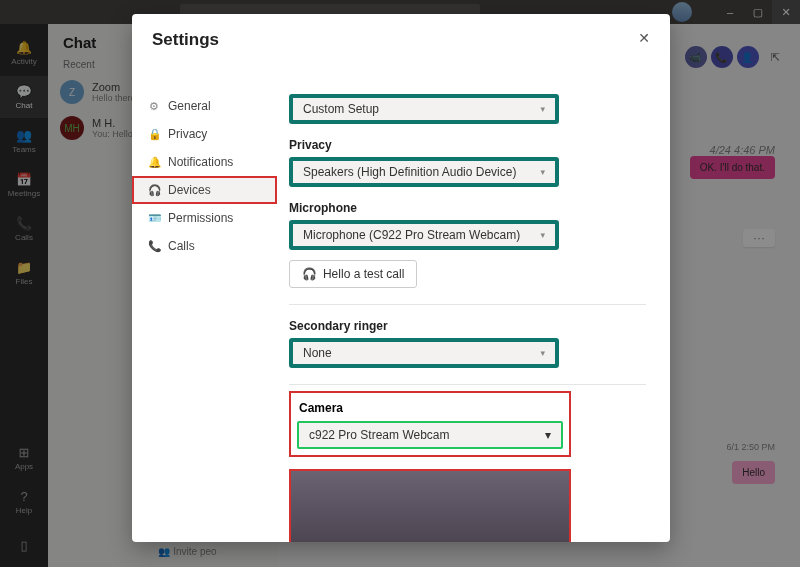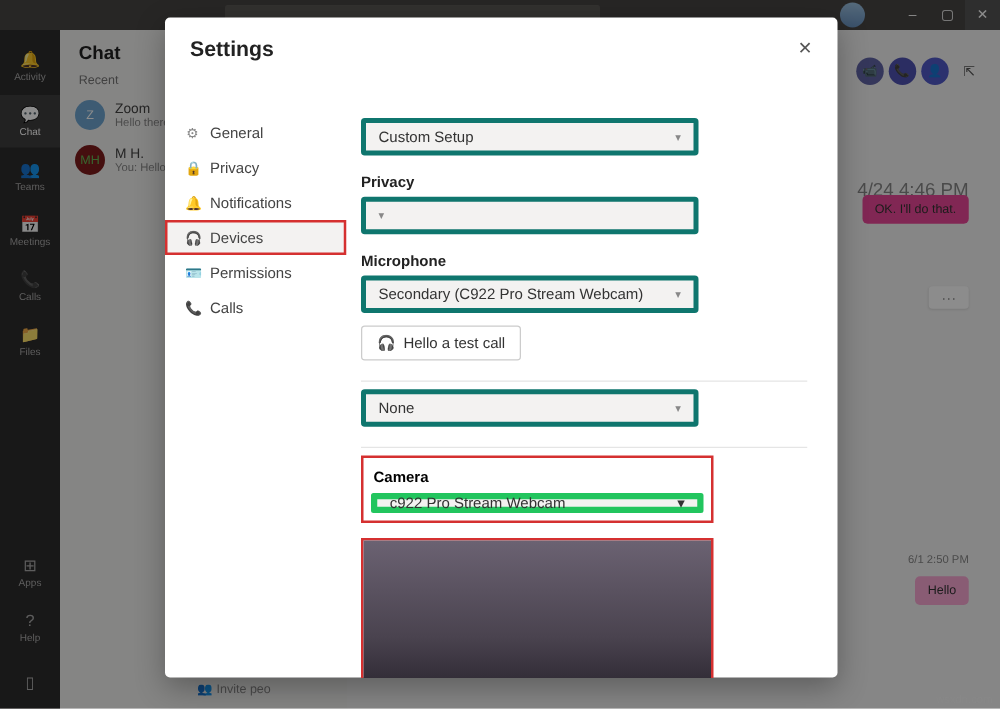--- a/index.html
+++ b/index.html
@@ -24,21 +24,21 @@
 .chat-h { font-weight: 600; font-size: 15px; margin-left: 15px; color: #222; }
 .chat-sub { font-size: 10px; color: #777; margin: 8px 0 4px 15px; }
 .chat-row { display: flex; align-items: center; padding: 6px 12px; font-size: 11px; color: #444; }
 .chat-row .av { width: 24px; height: 24px; border-radius: 50%; background: #6fa7d1; margin-right: 8px; display:flex;align-items:center;justify-content:center;color:#fff;font-size:10px; }
 .chat-row .av.y { background: #7f1d1d; color:#6b5; }
 .chat-row .nm { font-weight: 400; }
 .chat-row .pv { font-size: 9px; color: #888; }
 
 
 .msgpane { position: absolute; top: 24px; left: 278px; right: 0; bottom: 0; background: #f5f5f5; }
-.msg-time { position: absolute; right: 25px; top: 120px; font-size: 15px; color: #888; }
+.msg-time { position: absolute; right: 25px; top: 120px; font-size: 11px; color: #888; font-style: italic; }
 .msg-bub { position: absolute; right: 25px; top: 132px; background: #ec4899; padding: 6px 10px; border-radius: 4px; font-size: 10px; color: #333; }
 .msg-dots { position: absolute; right: 25px; top: 205px; color: #888; font-size: 12px; background:#fff; padding:2px 10px; border-radius:3px; box-shadow:0 1px 2px rgba(0,0,0,.1);}
 .msg-time2 { position: absolute; right: 25px; top: 418px; font-size: 9px; color: #888; }
 .msg-bub2 { position: absolute; right: 25px; top: 437px; background: #f9a8d4; padding: 6px 10px; border-radius: 4px; font-size: 10px; color: #333; }
 .toprighticons { position: absolute; right: 20px; top: 22px; display:flex; gap:4px; }
 .trico { width:22px;height:22px;border-radius:50%;background:#6264a7;color:#fff;display:flex;align-items:center;justify-content:center;font-size:10px;}
 .trico.b{background:#4f52b2;} .trico.c{background:#5059c9;}
 .trx { margin-left:8px; color:#555; font-size:11px; display:flex;align-items:center;gap:2px;}
 .invite { position: absolute; bottom: 10px; left: 62px; font-size: 10px; color:#888;margin-left:48px; }
 
@@ -63,21 +63,21 @@
 .scontent { flex: 1; padding: 6px 24px 12px 12px; overflow-y: auto; }
 .label { font-size: 12px; font-weight: 600; color: #222; margin: 14px 0 5px 0; }
 .section-hr { border: none; border-top: 1px solid #e5e5e5; margin: 16px 0 6px 0; }
 .dd { background: #f3f2f1; border: 4px solid #0f766e; border-radius: 3px; height: 30px; display: flex; align-items: center; justify-content: space-between; padding: 0 10px; font-size: 12px; color: #333; cursor: pointer; width: 270px; }
 .dd .chev { color: #888; font-size: 9px; }
 .dd.first { margin-top: 2px; }
 .btn { display: inline-flex; align-items: center; gap: 6px; background: #fff; border: 1px solid #ccc; border-radius: 3px; padding: 6px 12px; font-size: 12px; color: #333; margin-top: 10px; cursor: pointer; }
 .btn .bi { font-size: 12px; }
 .camera-box { border: 2px solid #d53030; padding: 6px 6px 6px 6px; width: 282px; margin-top: 2px; }
 .camera-box .ctitle { font-size: 12px; font-weight: 600; margin: 2px 0 6px 2px; }
-.camera-box .cdd { background: #f3f2f1; border: 5px solid #22c55e; border-radius: 2px; height: 16px; display: flex; align-items: center; justify-content: space-between; padding: 0 10px; font-size: 12px; color: #333; cursor:pointer; }
+.camera-box .cdd { background: #f3f2f1; border: 2px solid #22c55e; border-radius: 2px; height: 28px; display: flex; align-items: center; justify-content: space-between; padding: 0 10px; font-size: 12px; color: #333; cursor:pointer; }
 .preview-outer { border: 2px solid #d53030; width: 282px; margin-top: 12px; }
 .preview { width: 278px; height: 140px; background: linear-gradient(180deg,#6b6272 0%, #4a434f 55%, #2d2832 85%, #1d1a22 100%); position: relative; }
 .watermark { position:absolute; right:6px; bottom:3px; font-size:9px; color:#888; z-index:30;}
 </style>
 </head>
 <body>
 
 <div class="titlebar">
   <div class="search-fake"></div>
   <div class="avatar"></div>
@@ -194,36 +194,38 @@
         </div>
     </div>
     <div class="scontent">
       <div class="dd first">
         <span>Custom Setup</span>
         <span class="chev">▾</span>
       </div>
 
       <div class="label">Privacy</div>
       <div class="dd">
+        <span>Speakers (High Definition Audio Device)</span>
         <span class="chev">▾</span>
       </div>
 
       <div class="label">Microphone</div>
       <div class="dd">
-        <span>Secondary (C922 Pro Stream Webcam)</span>
+        <span>Microphone (C922 Pro Stream Webcam)</span>
         <span class="chev">▾</span>
       </div>
 
       <div class="btn">
         <span class="bi">🎧</span>
         <span>Hello a test call</span>
       </div>
 
       <hr class="section-hr">
 
+      <div class="label">Secondary ringer</div>
       <div class="dd">
         <span>None</span>
         <span class="chev">▾</span>
       </div>
 
       <hr class="section-hr">
 
       <div class="camera-box">
         <div class="ctitle">Camera</div>
         <div class="cdd">

